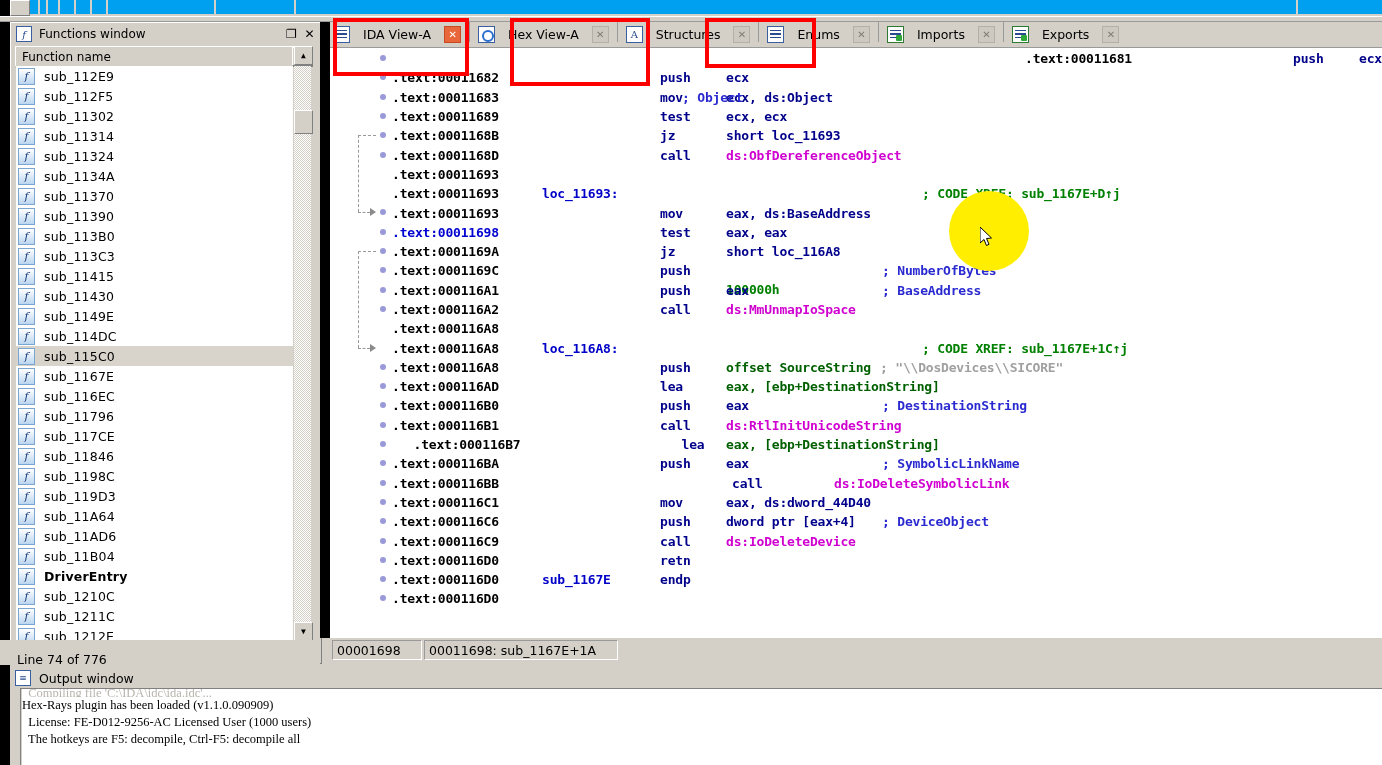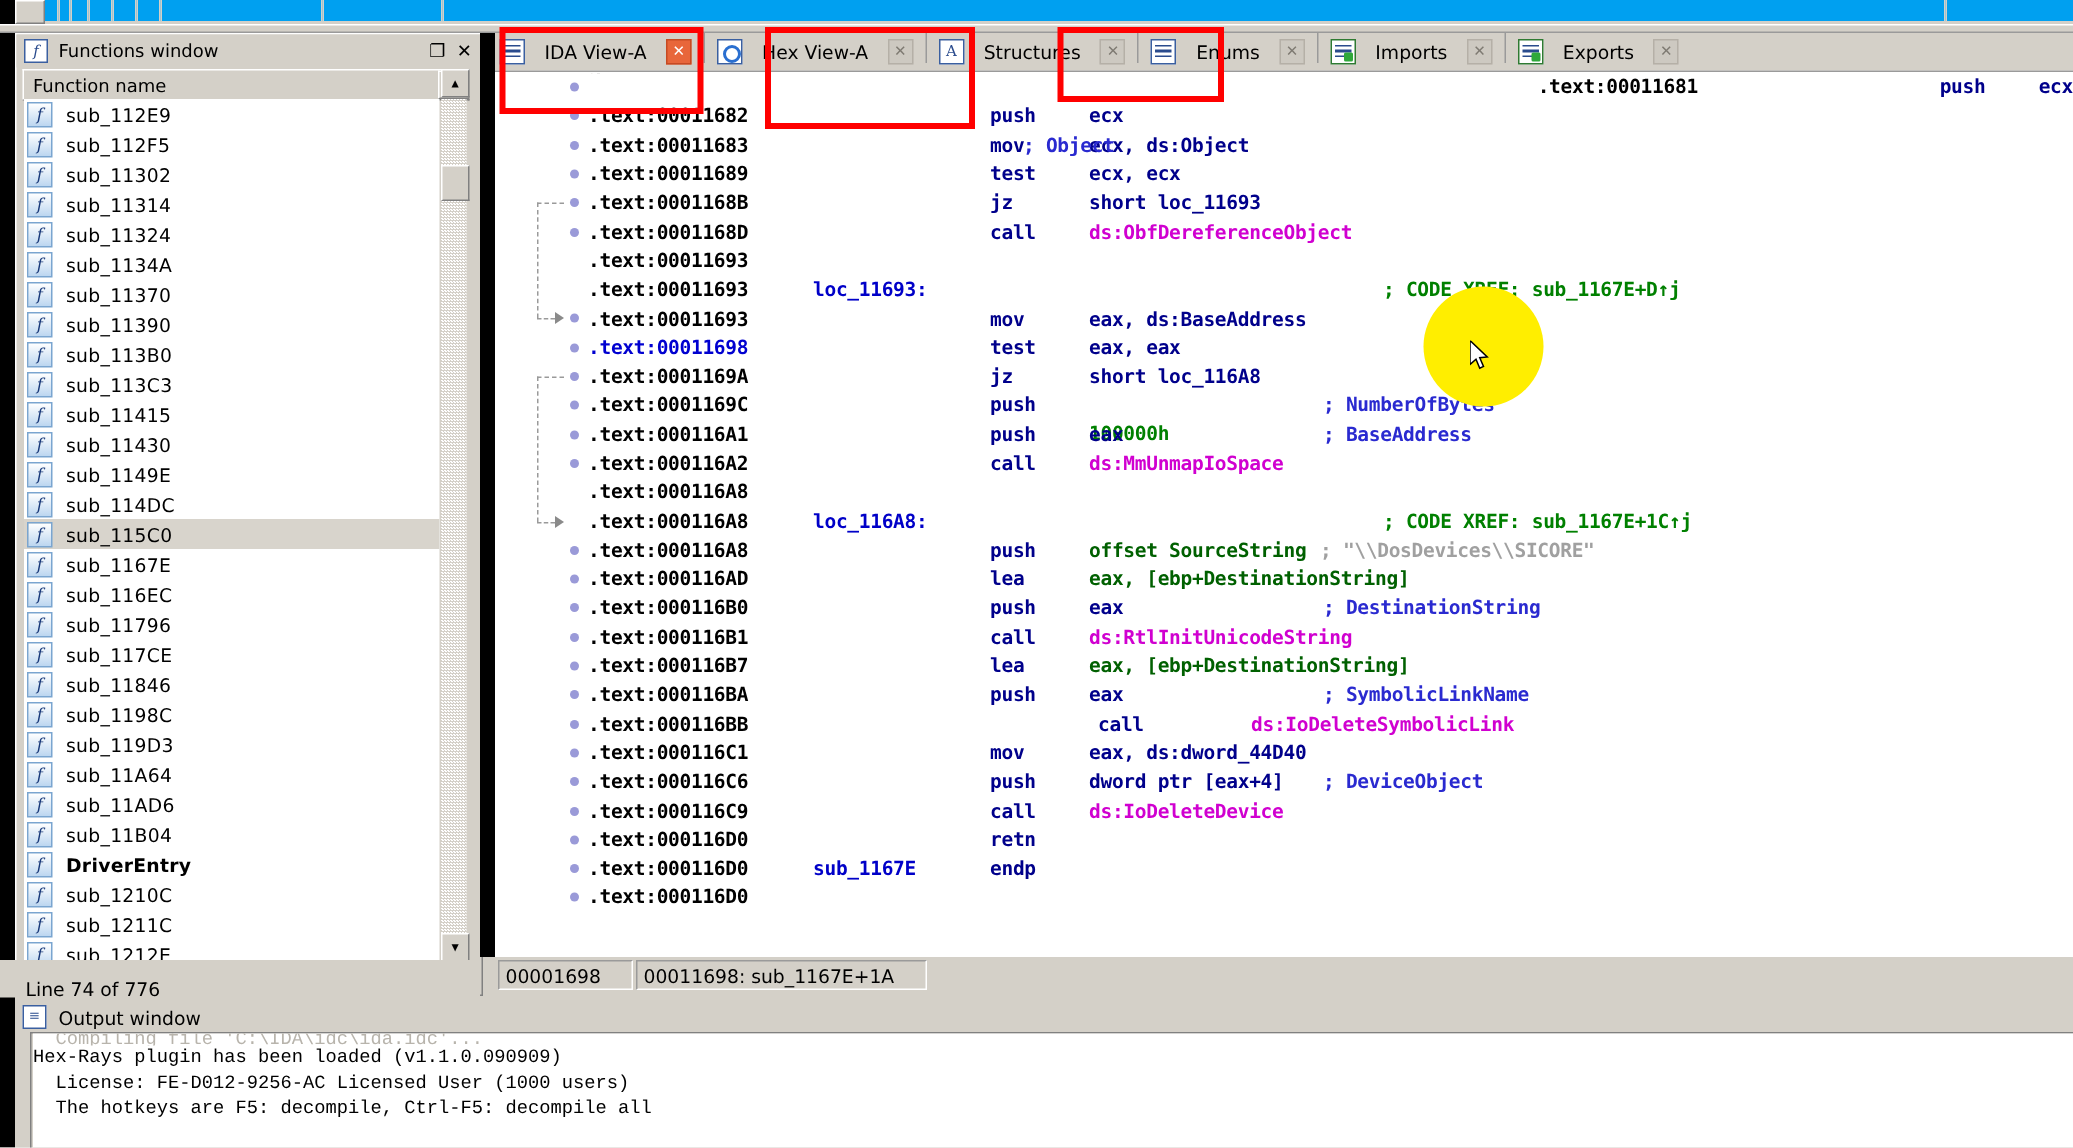--- a/index.html
+++ b/index.html
@@ -98,21 +98,21 @@
   .ds-cell{height:18px;background:#d4d0c8;border:1px solid #9a9a9a;border-right-color:#fff;border-bottom-color:#fff;
      display:flex;align-items:center;font-family:"DejaVu Sans",sans-serif;font-size:12.5px;color:#000;padding:0 4px;}
 
   
   #output-window{position:absolute;left:0;top:665px;width:1382px;height:100px;background:#d4d0c8;}
   #ow-left-black{position:absolute;left:0;top:0;width:10px;height:100px;background:#000;}
   #ow-titlebar{position:absolute;left:10px;top:2px;width:1372px;height:22px;display:flex;align-items:center;}
   #ow-title{font-family:"DejaVu Sans",sans-serif;font-size:12.5px;color:#000;margin-left:8px;}
   #ow-body{position:absolute;left:22px;top:24px;width:1360px;height:76px;background:#fff;overflow:hidden;}
   #ow-body-border{position:absolute;left:20px;top:23px;width:1362px;height:78px;border-top:1px solid #808080;border-left:1px solid #808080;}
-  .out-line{font-family:Liberation Mono, monospace;font-size:12.5px;color:#000;white-space:pre;height:17px;line-height:17px;}
+  .out-line{font-family:Liberation Serif, serif;font-size:12.5px;color:#000;white-space:pre;height:17px;line-height:17px;}
   .out-line.clipped{color:#b8b4ac;overflow:hidden;height:8px;line-height:8px;}
 
   
   .annot{position:absolute;border:4px solid #ff0000;box-sizing:border-box;pointer-events:none;}
 </style>
 </head>
 <body>
 
 <div id="toolbar-strip">
   <div id="toolbar-left-edge"></div>
@@ -391,21 +391,21 @@
       <div class="code-line" style="position: relative;"><span class="addr">.text:0001169A</span><span class="lbl"></span><span class="mnem">jz</span><span class="ops">short loc_116A8</span></div>
       <div class="code-line" style="position: relative;"><span class="addr">.text:0001169C</span><span class="lbl"></span><span class="mnem">push</span><span class="num ops" style="color: rgb(0, 128, 0); margin-top: 38px;">100000h</span><span style="position: absolute; white-space: pre; color: rgb(42, 42, 208); left: 490px;">; NumberOfBytes</span></div>
       <div class="code-line" style="position: relative;"><span class="addr">.text:000116A1</span><span class="lbl"></span><span class="mnem">push</span><span class="ops">eax</span><span style="position: absolute; white-space: pre; color: rgb(42, 42, 208); left: 490px;">; BaseAddress</span></div>
       <div class="code-line" style="position: relative;"><span class="addr">.text:000116A2</span><span class="lbl"></span><span class="mnem">call</span><span class="api ops" style="color: rgb(208, 0, 208);">ds:MmUnmapIoSpace</span></div>
       <div class="code-line" style="position: relative;"><span class="addr">.text:000116A8</span><span class="lbl"></span><span class="mnem"></span><span class="ops"></span></div>
       <div class="code-line" style="position: relative;"><span class="addr">.text:000116A8</span><span class="lbl">loc_116A8:</span><span class="mnem"></span><span class="ops"></span><span style="position: absolute; white-space: pre; color: rgb(0, 128, 0); left: 530px;">; CODE XREF: sub_1167E+1C↑j</span></div>
       <div class="code-line" style="position: relative;"><span class="addr">.text:000116A8</span><span class="lbl"></span><span class="mnem">push</span><span class="var ops" style="color: rgb(0, 96, 0);">offset SourceString</span><span style="position: absolute; white-space: pre; color: rgb(160, 160, 160); left: 488px;">; "\\DosDevices\\SICORE"</span></div>
       <div class="code-line" style="position: relative;"><span class="addr">.text:000116AD</span><span class="lbl"></span><span class="mnem">lea</span><span class="var ops" style="color: rgb(0, 96, 0);">eax, [ebp+DestinationString]</span></div>
       <div class="code-line" style="position: relative;"><span class="addr">.text:000116B0</span><span class="lbl"></span><span class="mnem">push</span><span class="ops">eax</span><span style="position: absolute; white-space: pre; color: rgb(42, 42, 208); left: 490px;">; DestinationString</span></div>
       <div class="code-line" style="position: relative;"><span class="addr">.text:000116B1</span><span class="lbl"></span><span class="mnem">call</span><span class="api ops" style="color: rgb(208, 0, 208);">ds:RtlInitUnicodeString</span></div>
-      <div class="code-line" style="position: relative;"><span class="addr">.text:000116B7</span><span class="lbl"></span><span class="mnem">lea</span><span class="var ops" style="color: rgb(0, 96, 0);">eax, [ebp+DestinationString]</span></div>
+      <div class="code-line" style="position: relative; text-align: center;"><span class="addr">.text:000116B7</span><span class="lbl"></span><span class="mnem">lea</span><span class="var ops" style="color: rgb(0, 96, 0);">eax, [ebp+DestinationString]</span></div>
       <div class="code-line" style="position: relative;"><span class="addr">.text:000116BA</span><span class="lbl"></span><span class="mnem">push</span><span class="ops">eax</span><span style="position: absolute; white-space: pre; color: rgb(42, 42, 208); left: 490px;">; SymbolicLinkName</span></div>
       <div class="code-line" style="position: relative; gap: 36px;"><span class="addr">.text:000116BB</span><span class="lbl"></span><span class="mnem">call</span><span class="api ops" style="color: rgb(208, 0, 208);">ds:IoDeleteSymbolicLink</span></div>
       <div class="code-line" style="position: relative;"><span class="addr">.text:000116C1</span><span class="lbl"></span><span class="mnem">mov</span><span class="ops">eax, ds:dword_44D40</span></div>
       <div class="code-line" style="position: relative;"><span class="addr">.text:000116C6</span><span class="lbl"></span><span class="mnem">push</span><span class="ops">dword ptr [eax+4]</span><span style="position: absolute; white-space: pre; color: rgb(42, 42, 208); left: 490px;">; DeviceObject</span></div>
       <div class="code-line" style="position: relative;"><span class="addr">.text:000116C9</span><span class="lbl"></span><span class="mnem">call</span><span class="api ops" style="color: rgb(208, 0, 208);">ds:IoDeleteDevice</span></div>
       <div class="code-line" style="position: relative;"><span class="addr">.text:000116D0</span><span class="lbl"></span><span class="mnem">retn</span><span class="ops"></span></div>
       <div class="code-line" style="position: relative;"><span class="addr">.text:000116D0</span><span class="lbl">sub_1167E</span><span class="mnem">endp</span><span class="ops"></span></div>
       <div class="code-line" style="position: relative;"><span class="addr">.text:000116D0</span><span class="lbl"></span><span class="mnem"></span><span class="ops"></span></div>
     </div>
   <div id="yellow-blob"></div>

